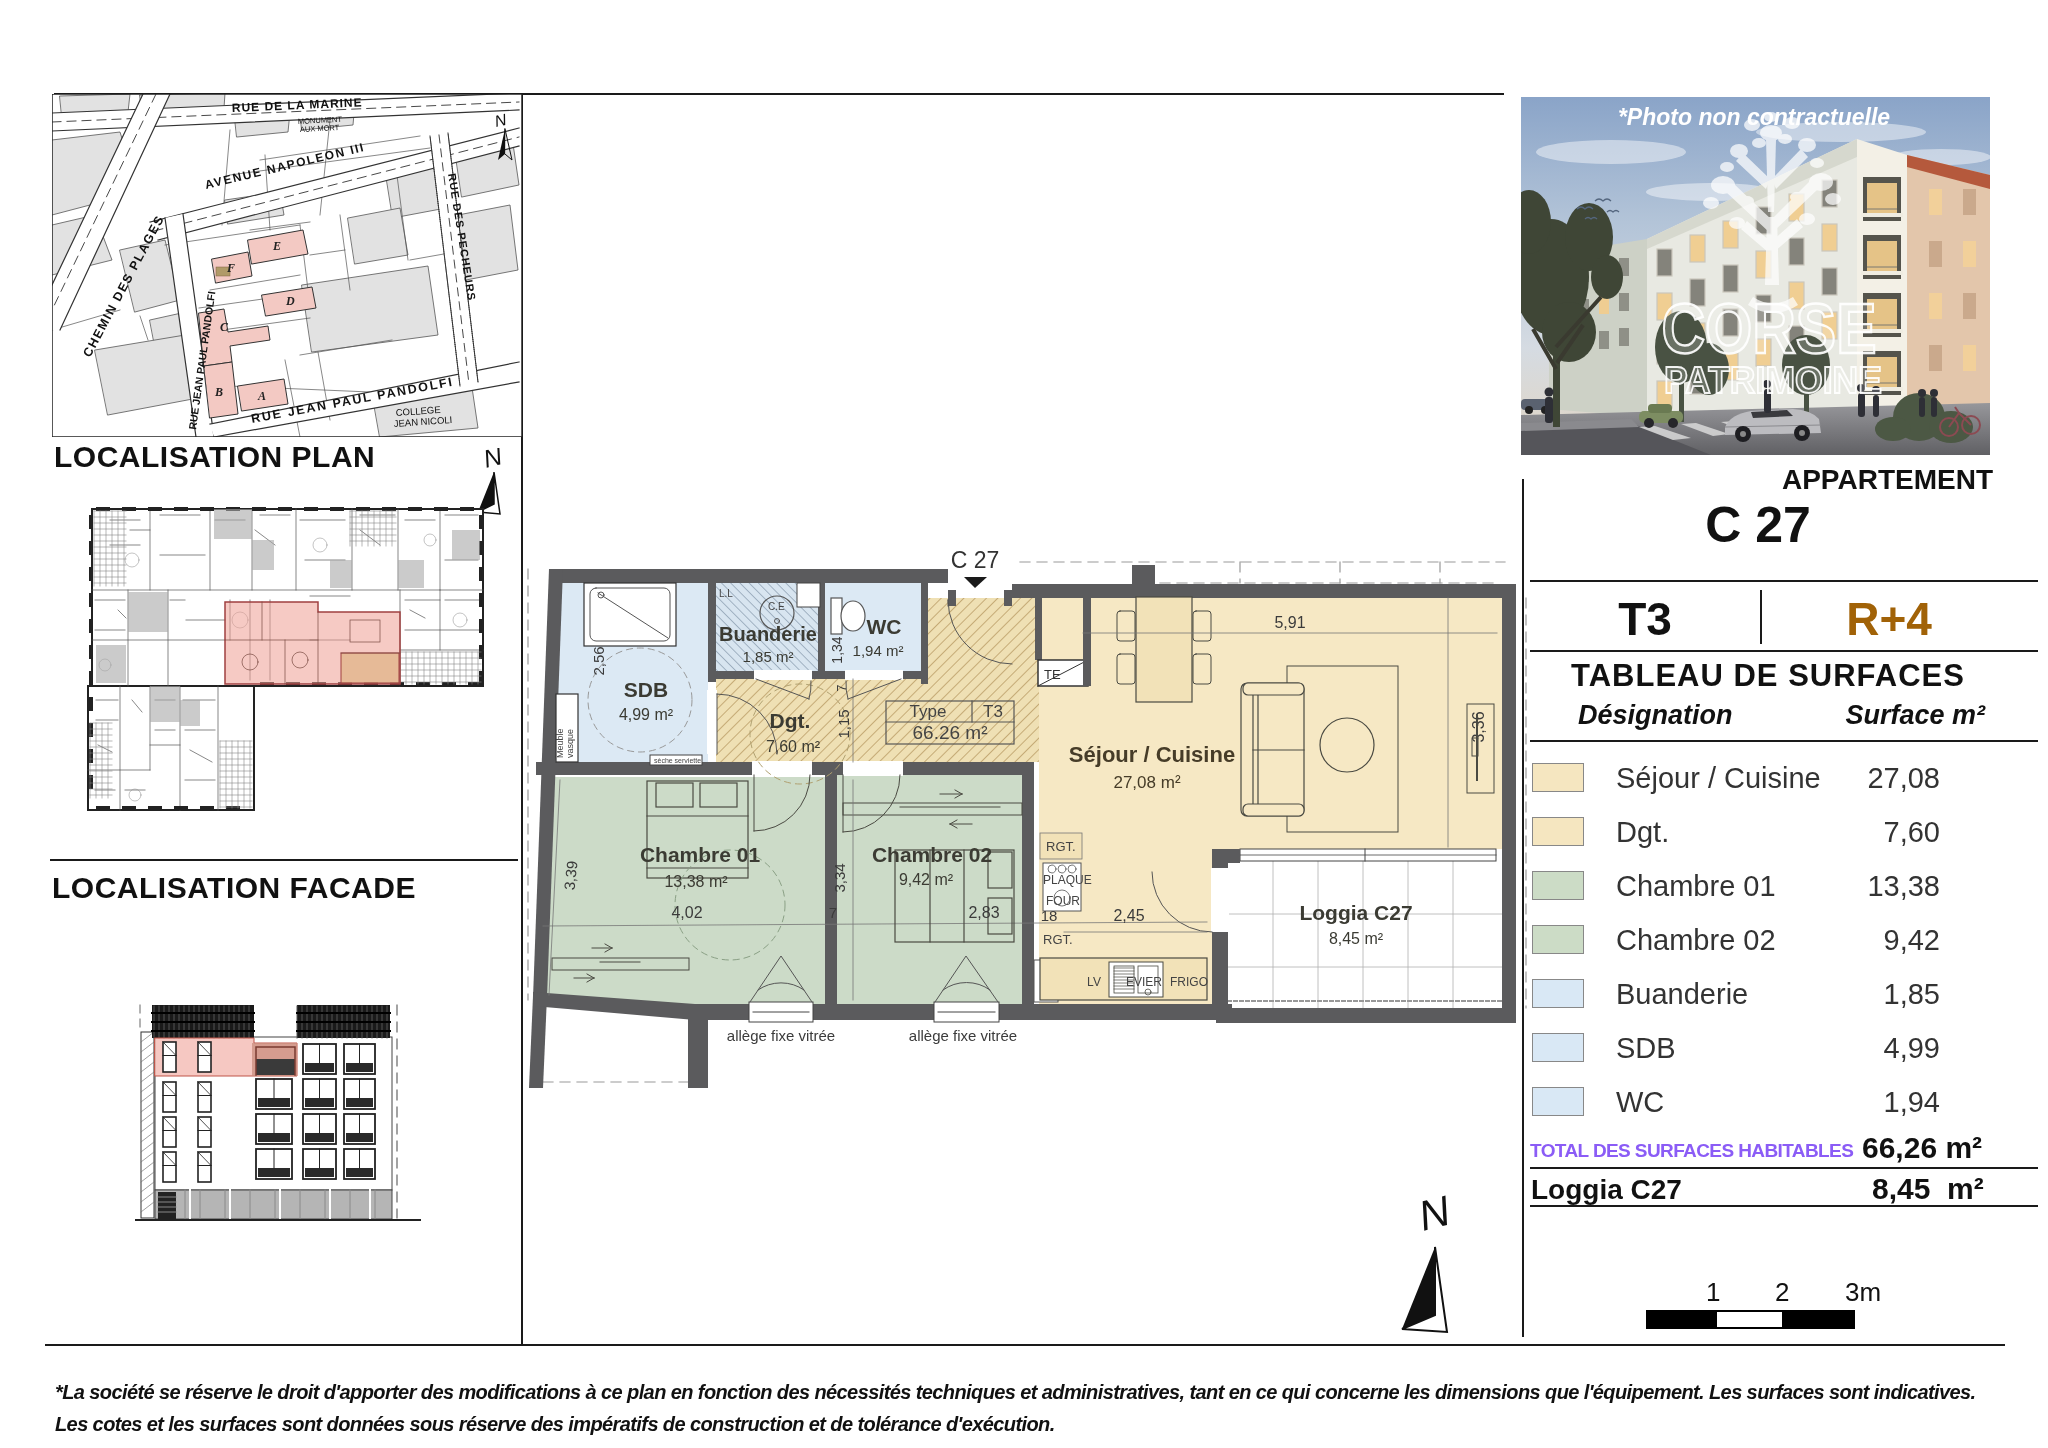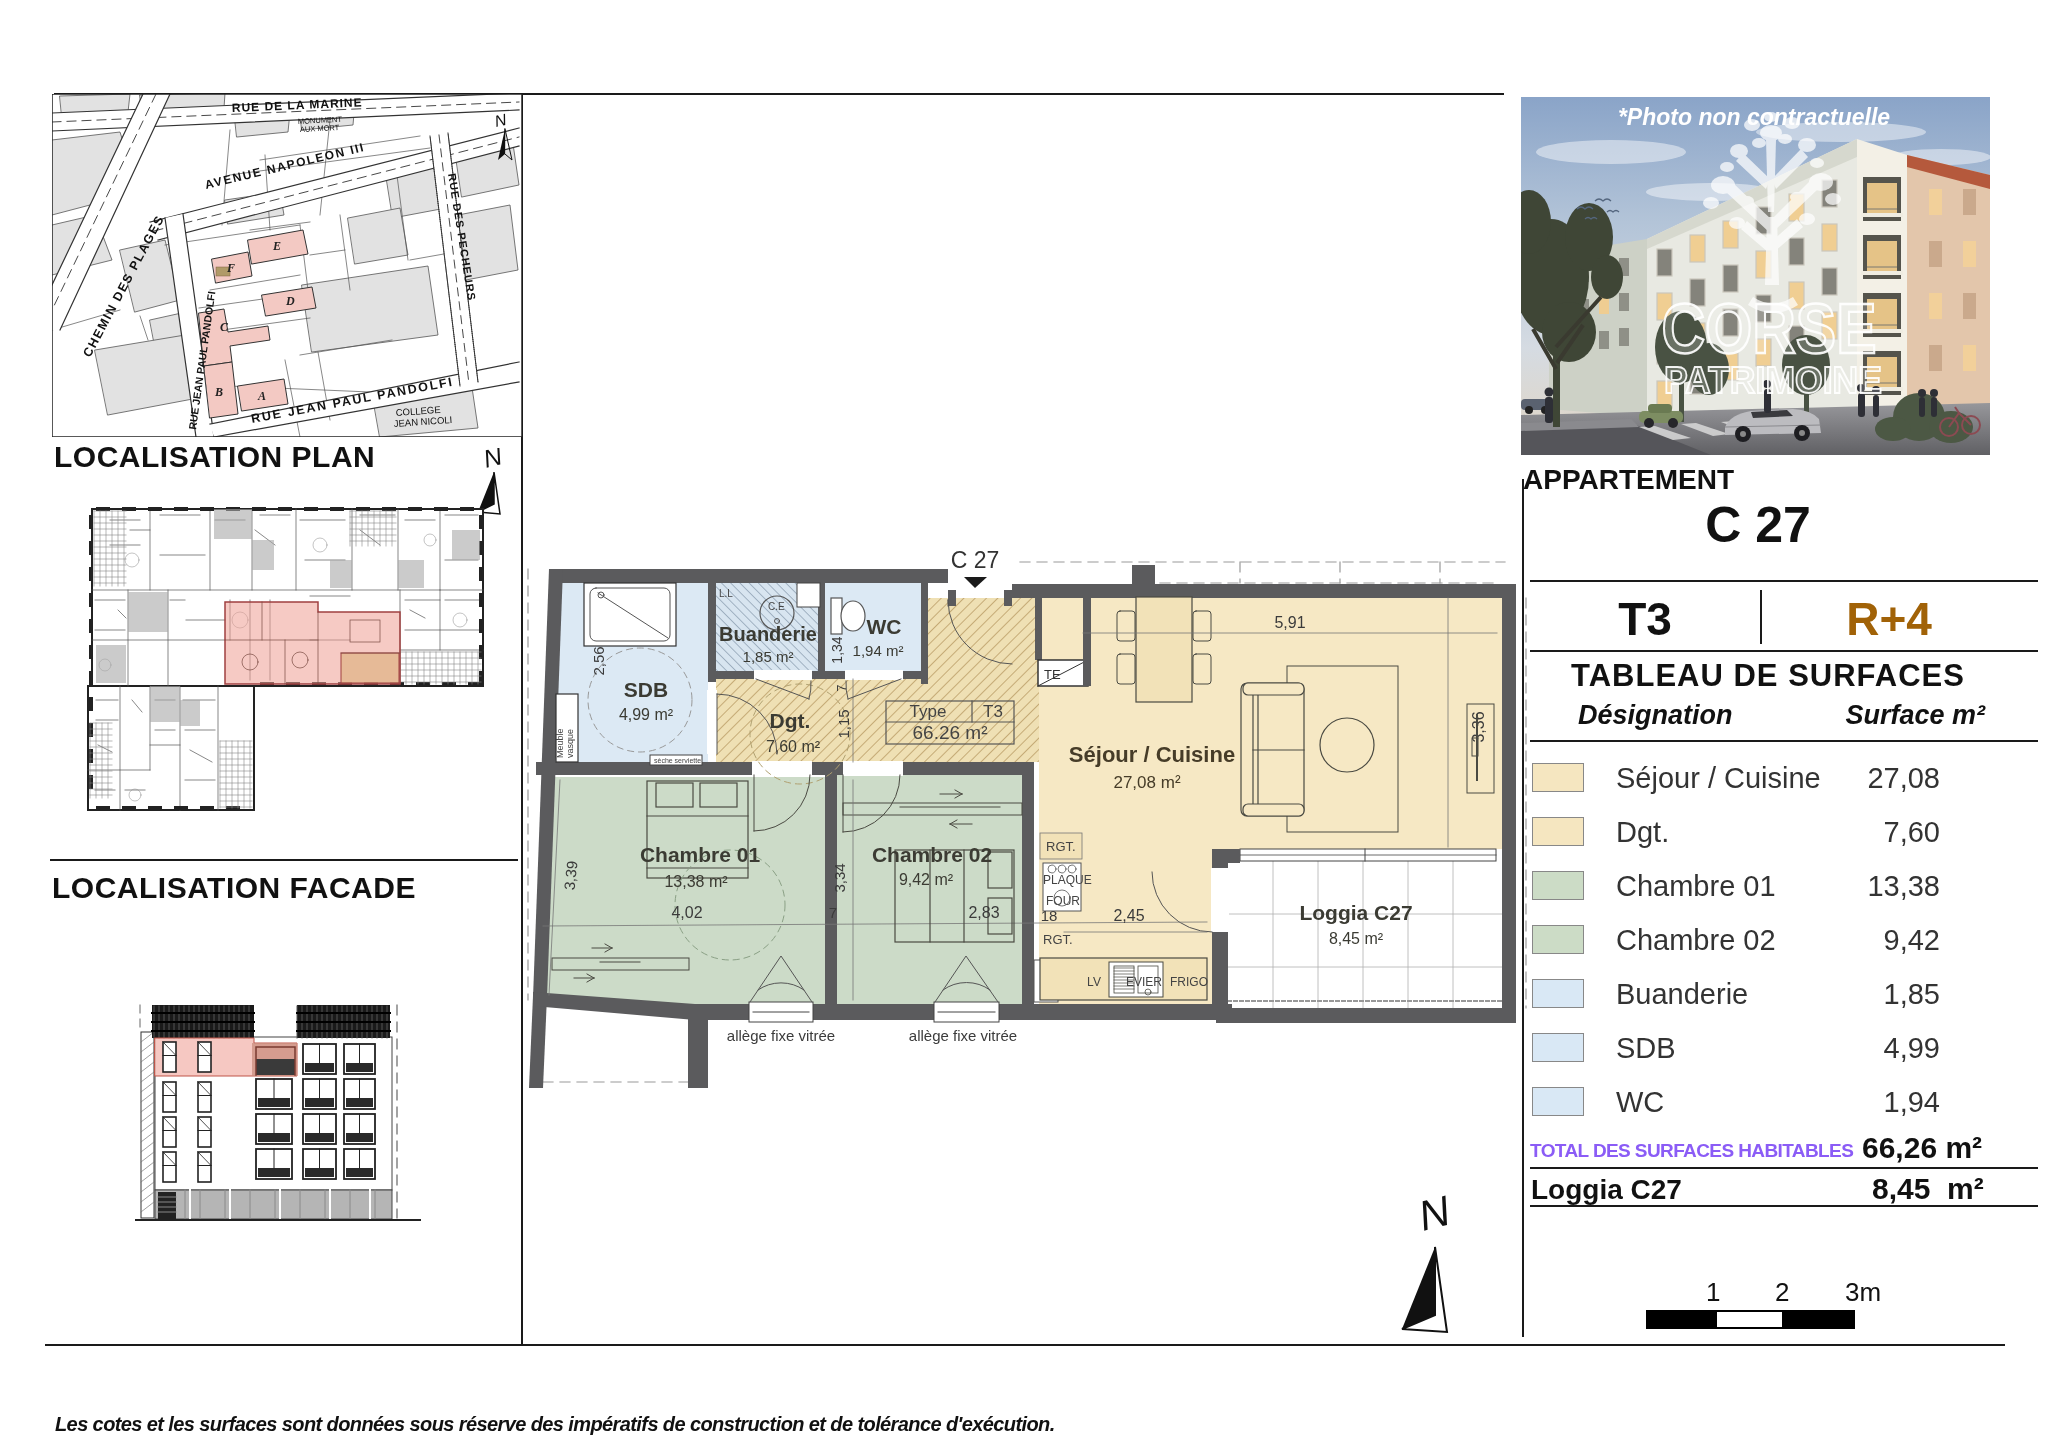--- a/index.html
+++ b/index.html
@@ -19,24 +19,25 @@
 <div class="abs" style="left:1522px;top:479px;width:2px;height:858px;background:#1a1a1a"></div>
 
 <div class="abs" style="left:45px;top:1344px;width:1960px;height:2px;background:#1a1a1a"></div>
 
 <div class="abs b nw" style="left:54px;top:440px;font-size:30px;letter-spacing:0.5px;color:#111;">LOCALISATION PLAN</div>
 
 <div class="abs" style="left:50px;top:859px;width:468px;height:2px;background:#1a1a1a"></div>
 
 <div class="abs b nw" style="left:52px;top:871px;font-size:30px;letter-spacing:0.5px;color:#111;">LOCALISATION FACADE</div>
 
+<div class="abs b i nw" style="left:55px;top:1381px;font-size:20px;letter-spacing:-0.6px;color:#111;">*La société se réserve le droit d'apporter des modifications à ce plan en fonction des nécessités techniques et administratives, tant en ce qui concerne les dimensions que l'équipement. Les surfaces sont indicatives.</div>
 
 <div class="abs b i nw" style="left:55px;top:1413px;font-size:20px;letter-spacing:-0.6px;color:#111;">Les cotes et les surfaces sont données sous réserve des impératifs de construction et de tolérance d'exécution.</div>
 
-<div class="abs b" style="left:1523px;top:464px;width:470px;text-align:left;font-size:28px;color:#111;">APPARTEMENT</div>
+<div class="abs b" style="left:1523px;top:464px;width:470px;text-align:right;font-size:28px;color:#111;">APPARTEMENT</div>
 
 <div class="abs b" style="left:1523px;top:496px;width:470px;text-align:center;font-size:50px;color:#111;">C 27</div>
 
 <div class="abs" style="left:1530px;top:580px;width:508px;height:2px;background:#1a1a1a"></div>
 
 <div class="abs b" style="left:1530px;top:592px;width:230px;text-align:center;font-size:46px;color:#111;">T3</div>
 
 <div class="abs" style="left:1760px;top:590px;width:2px;height:54px;background:#1a1a1a"></div>
 
 <div class="abs b" style="left:1764px;top:592px;width:250px;text-align:center;font-size:46px;color:#a16207;">R+4</div>

